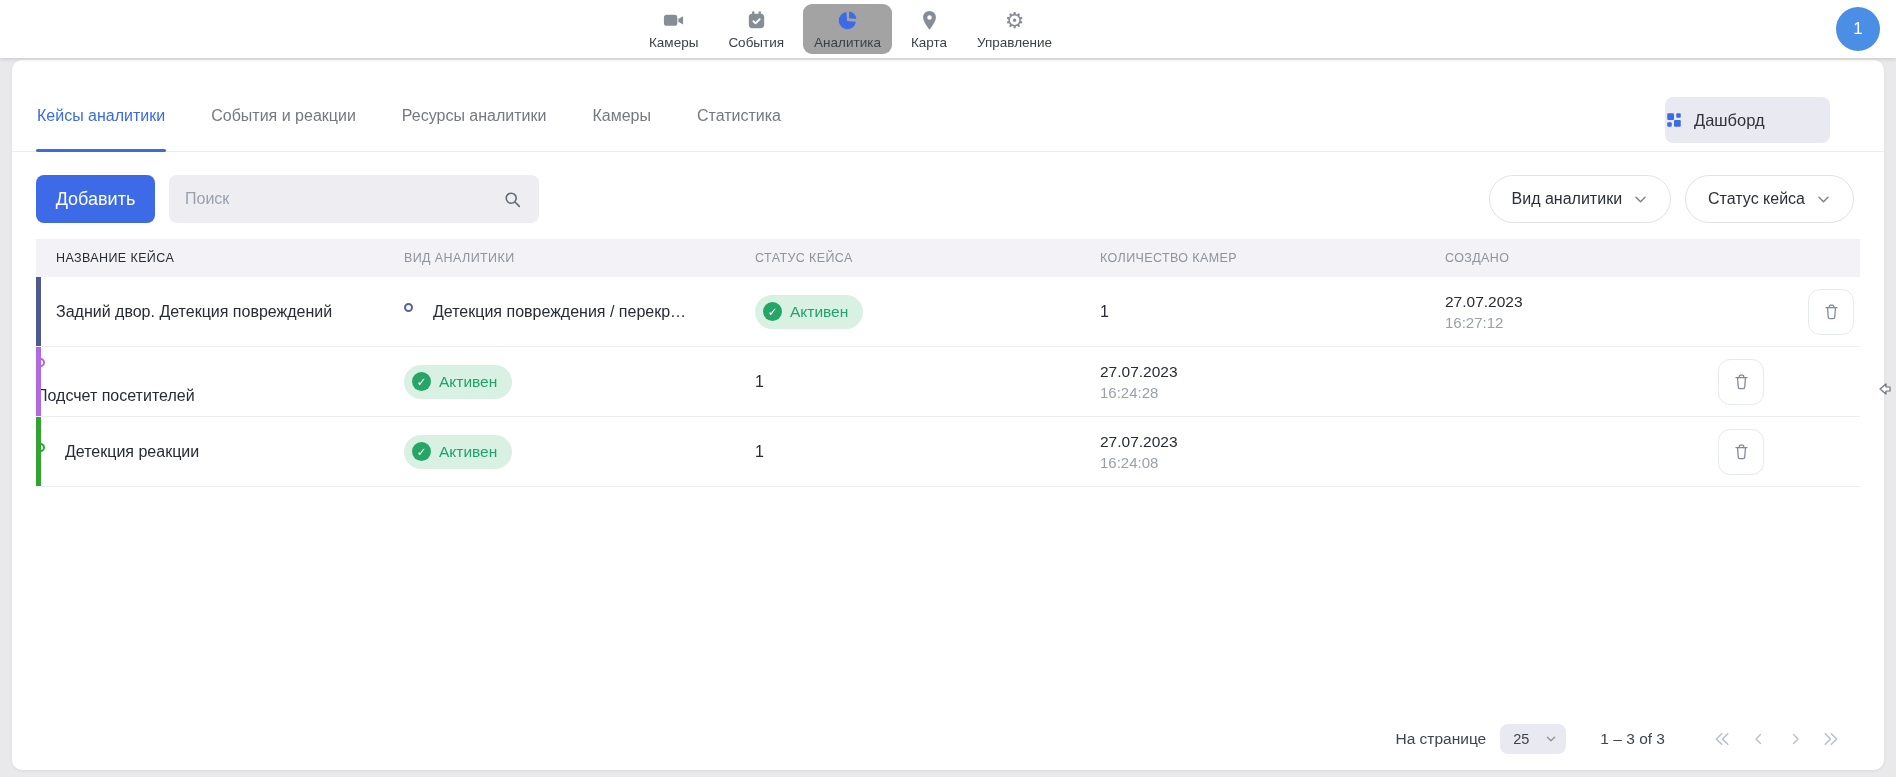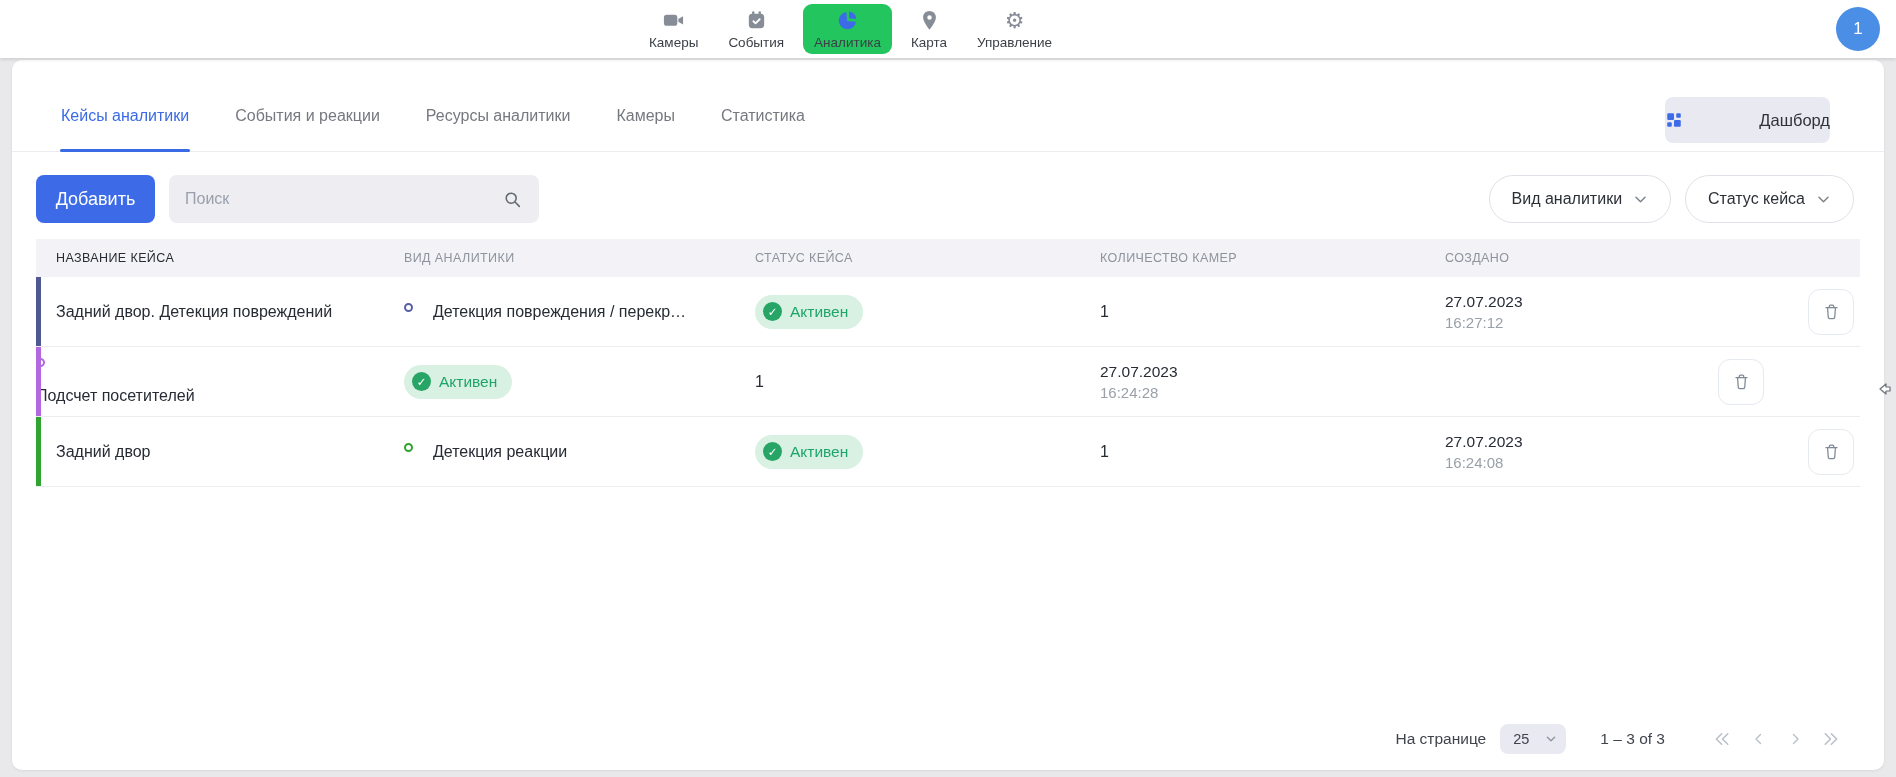--- a/index.html
+++ b/index.html
@@ -13,46 +13,46 @@
   svg { display:block; }
   .ctr { display:flex; align-items:center; justify-content:center; }
 
   
   .topbar { position:absolute; inset:0 0 auto 0; height:58px; background:#fff;
             box-shadow:0 1px 4px rgba(0,0,0,.15); z-index:6; }
   .nav { position:absolute; left:638px; top:0; height:58px; display:flex; align-items:center; gap:8px; }
   .nav-item { display:flex; flex-direction:column; align-items:center; gap:3px;
               padding:5px 11px 4px; border-radius:9px; cursor:pointer; }
   .nav-item .lbl { font-size:13.5px; color:#3c4147; white-space:nowrap; }
-  .nav-item.active { background:#22c55e; }
+  .nav-item.active { background:#a3a3a3; }
   .nav-icon { height:23px; color:#868d96; }
   .nav-item.active .nav-icon { color:#3d6be8; }
   .gear-glyph { font-size:22px; line-height:23px; color:#868d96; }
 
   .events-btn { position:absolute; right:106px; top:9px; height:40px; padding:0 13px;
                 background:#fff; border:1px solid #e3e6ec; border-radius:11px;
                 display:flex; align-items:center; gap:10px; font-size:16px; color:#2f3338; cursor:pointer; }
   .events-badge { width:24px; height:24px; border-radius:50%; background:#3d6be8; color:#fff;
                   font-size:13.5px; }
   .avatar { position:absolute; right:16px; top:7px; width:44px; height:44px; border-radius:50%;
             background:#4a8ee6; color:#fff; font-size:17px; cursor:pointer; }
 
   
   .card { position:absolute; left:12px; right:12px; top:60px; bottom:7px;
           background:#fff; border-radius:10px; box-shadow:0 1px 3px rgba(0,0,0,.07); }
 
   .tabs-row { position:relative; height:92px; border-bottom:1px solid #ededf1;
-              display:flex; align-items:flex-end; gap:44px; padding:0 48px; }
+              display:flex; align-items:flex-end; gap:44px; padding:0 24px; }
   .tab { font-size:16px; color:#75797f; padding:0 1px 26px; position:relative; white-space:nowrap; cursor:pointer; }
   .tab.active { color:#3a6be4; }
   .tab.active::after { content:""; position:absolute; left:0; right:0; bottom:-1px; height:3px;
                        background:#3a6be4; border-radius:2px; }
   .dashboard-btn { position:absolute; right:54px; top:37px; width:165px; height:46px;
                    background:#e9e9f1; border:none; border-radius:8px;
-                   display:flex; align-items:center; justify-content:space-between; gap:11px;
+                   display:flex; align-items:center; justify-content:flex-start; gap:11px;
                    font-size:16.5px; color:#2f3338; font-family:inherit; cursor:pointer; }
 
   
   .toolbar { display:flex; align-items:center; margin:23px 30px 0 24px; height:48px; }
   .add-btn { width:119px; height:48px; background:#3d6be8; color:#fff; font-size:18px;
              border:none; border-radius:8px; font-family:inherit; cursor:pointer; }
   .search { margin-left:14px; width:370px; height:48px; background:#ededf2; border-radius:8px;
             display:flex; align-items:center; padding:0 16px; }
   .search input { flex:1; border:none; outline:none; background:transparent;
                   font-size:16px; color:#333; font-family:inherit; }
@@ -272,23 +272,20 @@
             <path d="M5 7h14"></path>
               <path d="M9.2 7V5.4A1.4 1.4 0 0 1 10.6 4h2.8a1.4 1.4 0 0 1 1.4 1.4V7"></path>
             <path d="M7 7l.9 12.1A1.9 1.9 0 0 0 9.8 20.9h4.4a1.9 1.9 0 0 0 1.9-1.8L17 7"></path>
           </svg>
         </button>
       </div>
     </div>
 
     <div class="trow grid-cols">
       <span class="accent" style="background-color: rgb(47, 165, 47);"></span>
-      <div class="c-name">
-          <span>Задний двор</span>
-        </div>
       <div class="c-type" style="color: rgb(47, 165, 47);">
         <span class="ring"></span>
         <span style="color:#272b33">Детекция реакции</span>
       </div>
       <div><span class="status-badge">
         <span class="check ctr">✓</span>
         <span>Активен</span>
       </span></div>
       <div class="c-count">1</div>
       <div class="c-created">

